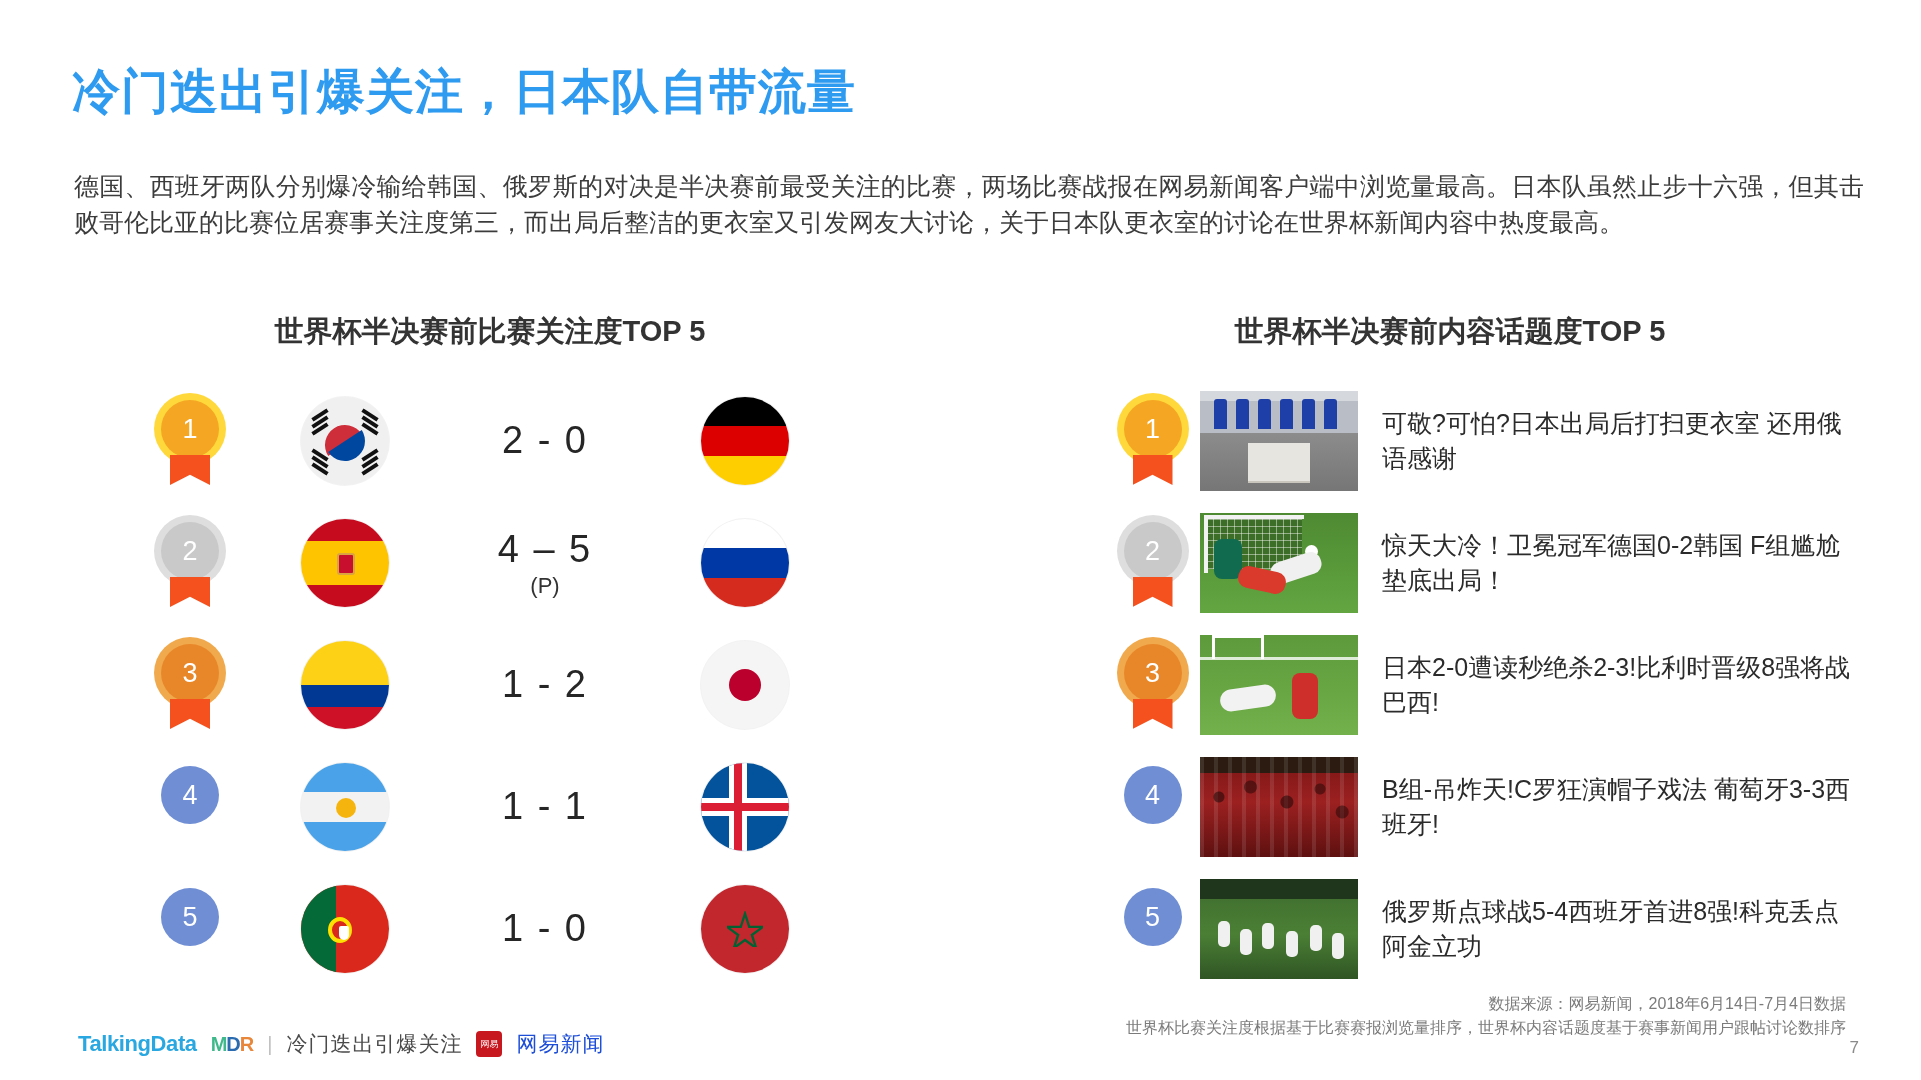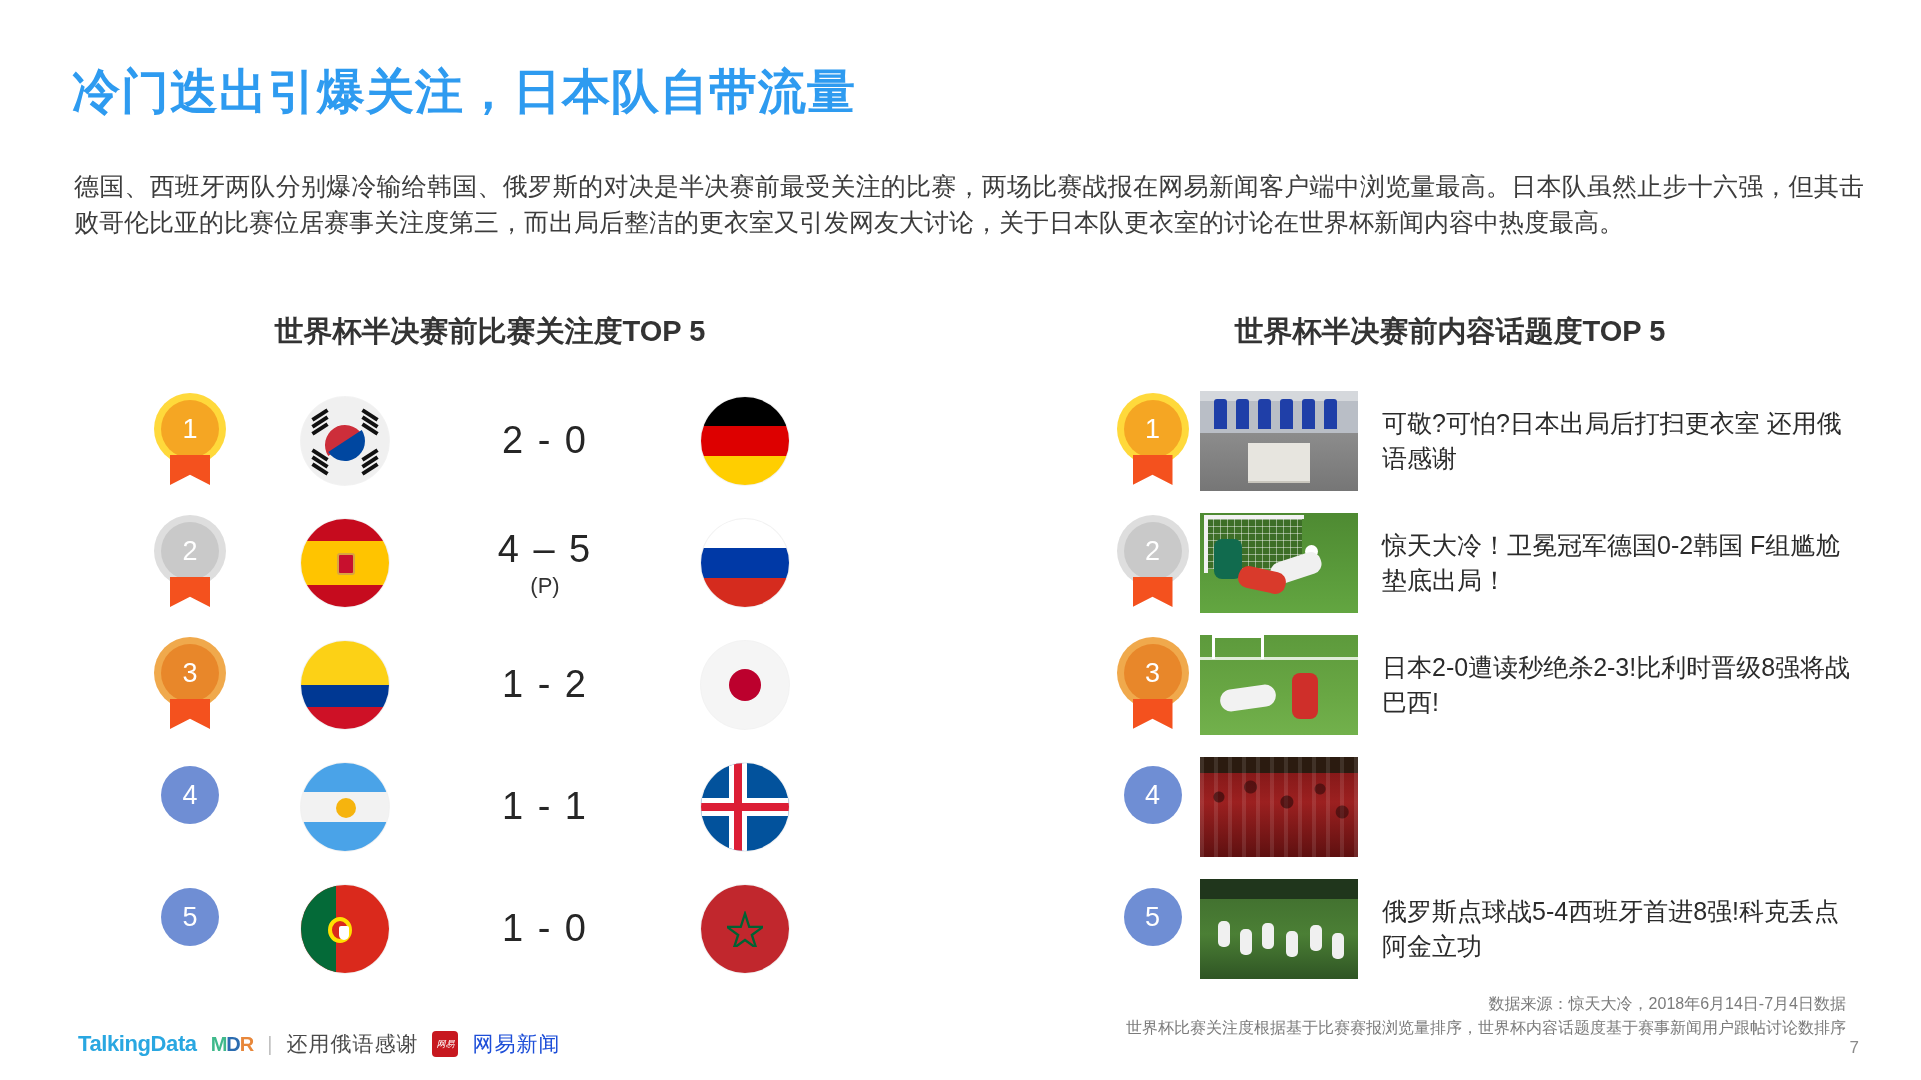--- a/index.html
+++ b/index.html
@@ -190,21 +190,21 @@
   }
   .pagenum { position: absolute; right: 62px; top: 1038px; font-size: 17px; color: #8a8a8a; }
 
   .logos { position: absolute; left: 78px; top: 1030px; display: flex; align-items: center; gap: 14px; }
   .logo-td { font-size: 22px; font-weight: bold; color: #29a7e1; letter-spacing: -0.4px; }
   .logo-mdr { font-size: 20px; font-weight: bold; letter-spacing: -1px; }
   .logo-mdr .m { color: #3fb98b; } .logo-mdr .d { color: #2b6cb0; } .logo-mdr .r { color: #e8873a; }
   .logo-sep { color: #c0c0c0; font-size: 20px; }
   .logo-mt { font-size: 21px; color: #4a4a4a; letter-spacing: 1px; }
   .logo-nebox { width: 26px; height: 26px; background: #c7181f; border-radius: 4px;
-      color: #fff; font-size: 9px; display:flex; align-items:center; justify-content:center; line-height:1;font-style:italic; }
+      color: #fff; font-size: 9px; display:flex; align-items:center; justify-content:center; line-height:1; }
   .logo-ne { font-size: 21px; color: #1d4ed8; letter-spacing: 1px; }
 </style>
 </head>
 <body>
 
 <div class="page">
 
   <h1 class="title">冷门迭出引爆关注，日本队自带流量</h1>
   <p class="intro">德国、西班牙两队分别爆冷输给韩国、俄罗斯的对决是半决赛前最受关注的比赛，两场比赛战报在网易新闻客户端中浏览量最高。日本队虽然止步十六强，但其击败哥伦比亚的比赛位居赛事关注度第三，而出局后整洁的更衣室又引发网友大讨论，关于日本队更衣室的讨论在世界杯新闻内容中热度最高。</p>
 
@@ -444,20 +444,21 @@
           <div class="disc">4</div>
 
         </div>
       </div>
       <div class="thumb">
         <div class="sc t4">
             <div class="top"></div>
             <div class="crowd"></div>
           </div>
       </div>
+      <div class="topic-text">B组-吊炸天!C罗狂演帽子戏法 葡萄牙3-3西班牙!</div>
     </div>
 
     <div class="topic-row">
       <div class="topic-rank">
         <div class="badge plain">
           <div class="disc">5</div>
 
         </div>
       </div>
       <div class="thumb">
@@ -470,27 +471,27 @@
           <div class="f1" style="left:110px;top:46px"></div>
           <div class="f1" style="left:132px;top:54px"></div>
         </div>
       </div>
       <div class="topic-text">俄罗斯点球战5-4西班牙首进8强!科克丢点阿金立功</div>
     </div>
 
   </div>
 
   <div class="src-note">
-    <div>数据来源：惊天大冷，2018年6月14日-7月4日数据</div>
+    <div>数据来源：网易新闻，2018年6月14日-7月4日数据</div>
     <div>世界杯比赛关注度根据基于比赛赛报浏览量排序，世界杯内容话题度基于赛事新闻用户跟帖讨论数排序</div>
   </div>
   <div class="pagenum">7</div>
 
   <div class="logos">
     <span class="logo-td">TalkingData</span>
     <span class="logo-mdr"><span class="m">M</span><span class="d">D</span><span class="r">R</span></span>
     <span class="logo-sep">|</span>
-    <span class="logo-mt">还用俄语感谢</span>
+    <span class="logo-mt">冷门迭出引爆关注</span>
     <span class="logo-nebox">网易</span>
     <span class="logo-ne">网易新闻</span>
   </div>
 
 </div>
 
 </body></html>

